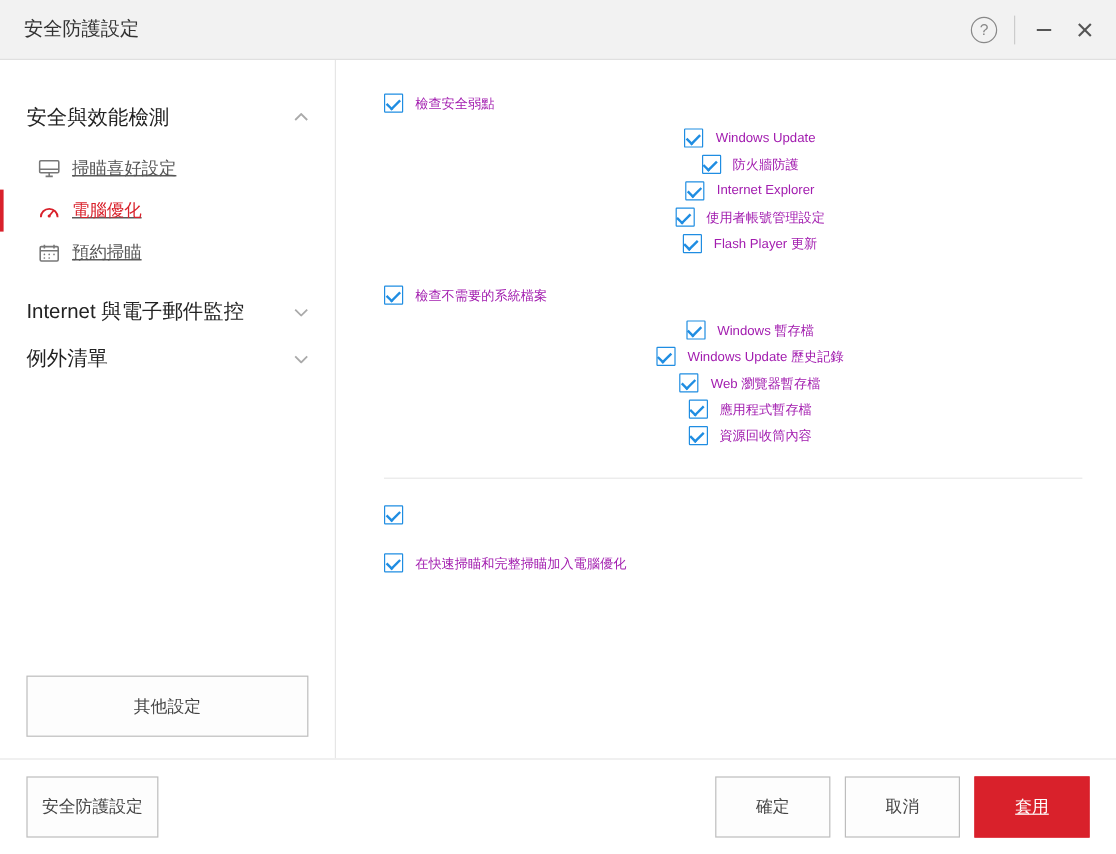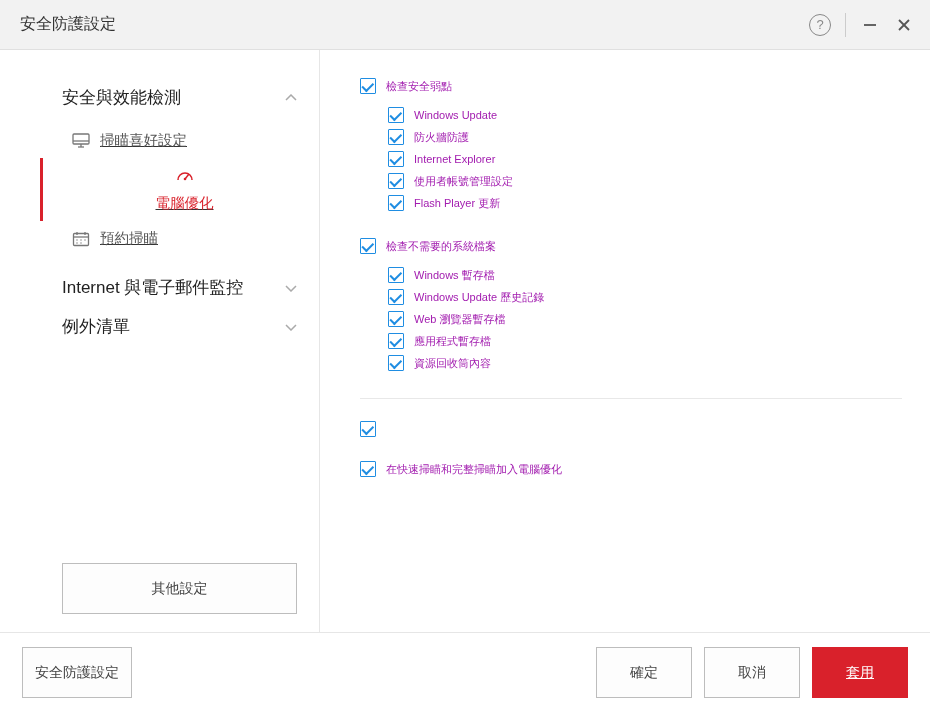--- a/index.html
+++ b/index.html
@@ -4,41 +4,41 @@
   <style>
     * { box-sizing: border-box; margin: 0; padding: 0; }
     body { font-family: "Microsoft JhengHei", "Segoe UI", Arial, sans-serif; font-size: 14px; color: #333; background: #333; width: 930px; height: 712px; overflow: hidden; }
     .window { display: flex; flex-direction: column; width: 930px; height: 712px; background: #fff; }
     .titlebar { display: flex; align-items: center; height: 50px; background: #f2f2f2; border-bottom: 1px solid #e0e0e0; padding: 0 16px; }
     .titlebar-title { font-size: 16px; flex: 1; padding-left: 4px; }
     .titlebar-controls { display: flex; align-items: center; gap: 14px; }
     .help-icon { width: 22px; height: 22px; border: 1.5px solid #888; border-radius: 50%; display: flex; align-items: center; justify-content: center; font-size: 13px; color: #888; cursor: pointer; }
     .divider { width: 1px; height: 24px; background: #ccc; }
     .win-btn { width: 20px; height: 20px; display: flex; align-items: center; justify-content: center; cursor: pointer; color: #666; }
-    .body { display: flex; flex: 1; overflow: hidden; margin-left: 40px; }
+    .body { display: flex; flex: 1; overflow: hidden; }
     .sidebar { width: 280px; border-right: 1px solid #e6e6e6; display: flex; flex-direction: column; padding-top: 28px; }
     .side-section { padding: 0; }
     .side-header { display: flex; align-items: center; justify-content: space-between; padding: 8px 22px 8px 22px; cursor: pointer; }
     .side-header-title { font-size: 17px; color: #222; }
     .chev { width: 12px; height: 12px; display: flex; align-items: center; justify-content: center; color: #999; }
     .side-items { padding: 6px 0 12px 0; text-decoration: underline; }
     .side-item { display: flex; align-items: center; gap: 10px; padding: 8px 22px 8px 32px; cursor: pointer; color: #555; position: relative; }
-    .side-item.active { color: #d9212b; flex-direction: column; }
+    .side-item.active { color: #d9212b; }
     .side-item.active::before { content: ""; position: absolute; left: 0; top: 0; bottom: 0; width: 3px; background: #d9212b; }
     .side-item-icon { width: 18px; height: 18px; display: flex; align-items: center; justify-content: center; flex-shrink: 0; }
     .side-item-label { font-size: 14.5px; }
     .sidebar-spacer { flex: 1; }
     .other-settings { margin: 0 22px 18px 22px; }
     .btn { height: 51px; border: 1px solid #bdbdbd; background: #fdfdfd; color: #444; font-size: 14px; cursor: pointer; display: flex; align-items: center; justify-content: center; }
     .other-settings .btn { width: 100%; }
     .content { flex: 1; padding: 28px 28px 20px 40px; overflow: auto; }
     .check-group { margin-bottom: 24px; }
     .check-parent { display: flex; align-items: center; gap: 10px; margin-bottom: 10px; }
     .check-children { padding-left: 28px; }
-    .check-row { display: flex; align-items: center; gap: 10px; padding: 3px 0; }
+    .check-row { display: flex; align-items: center; gap: 10px; padding: 3px 0; justify-content: center; }
     .checkbox { width: 16px; height: 16px; border: 1.5px solid #1f8de2; border-radius: 1px; display: flex; align-items: center; justify-content: center; flex-shrink: 0; cursor: pointer; }
     .checkbox.checked::after { content: ""; width: 9px; height: 5px; border-left: 2px solid #1f8de2; border-bottom: 2px solid #1f8de2; transform: rotate(-45deg) translate(0px,-1px); }
     .check-label { font-size: 11px; color: #a21caf; }
     .separator { border-top: 1px solid #e8e8e8; margin: 22px 0; }
     .footer { display: flex; align-items: center; padding: 14px 22px; border-top: 1px solid #e6e6e6; }
     .footer-left { flex: 1; }
     .footer-right { display: flex; gap: 12px; }
     .footer .btn { width: 96px; }
     .btn.primary { background: #d9212b; color: #fff; border-color: #d9212b; text-decoration: underline; }
     svg { display: block; }

